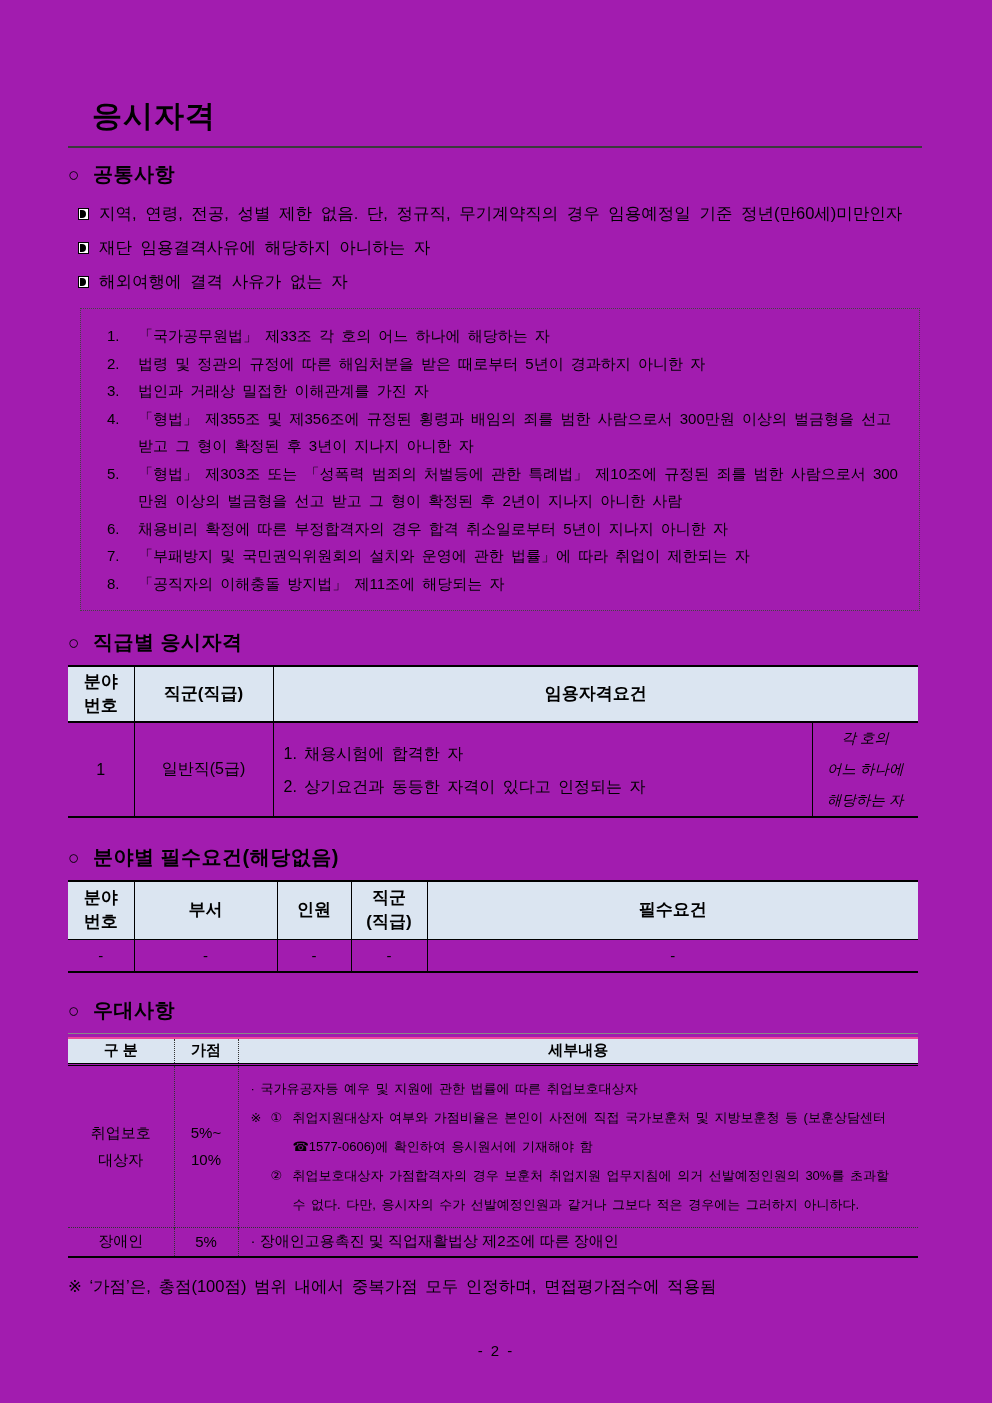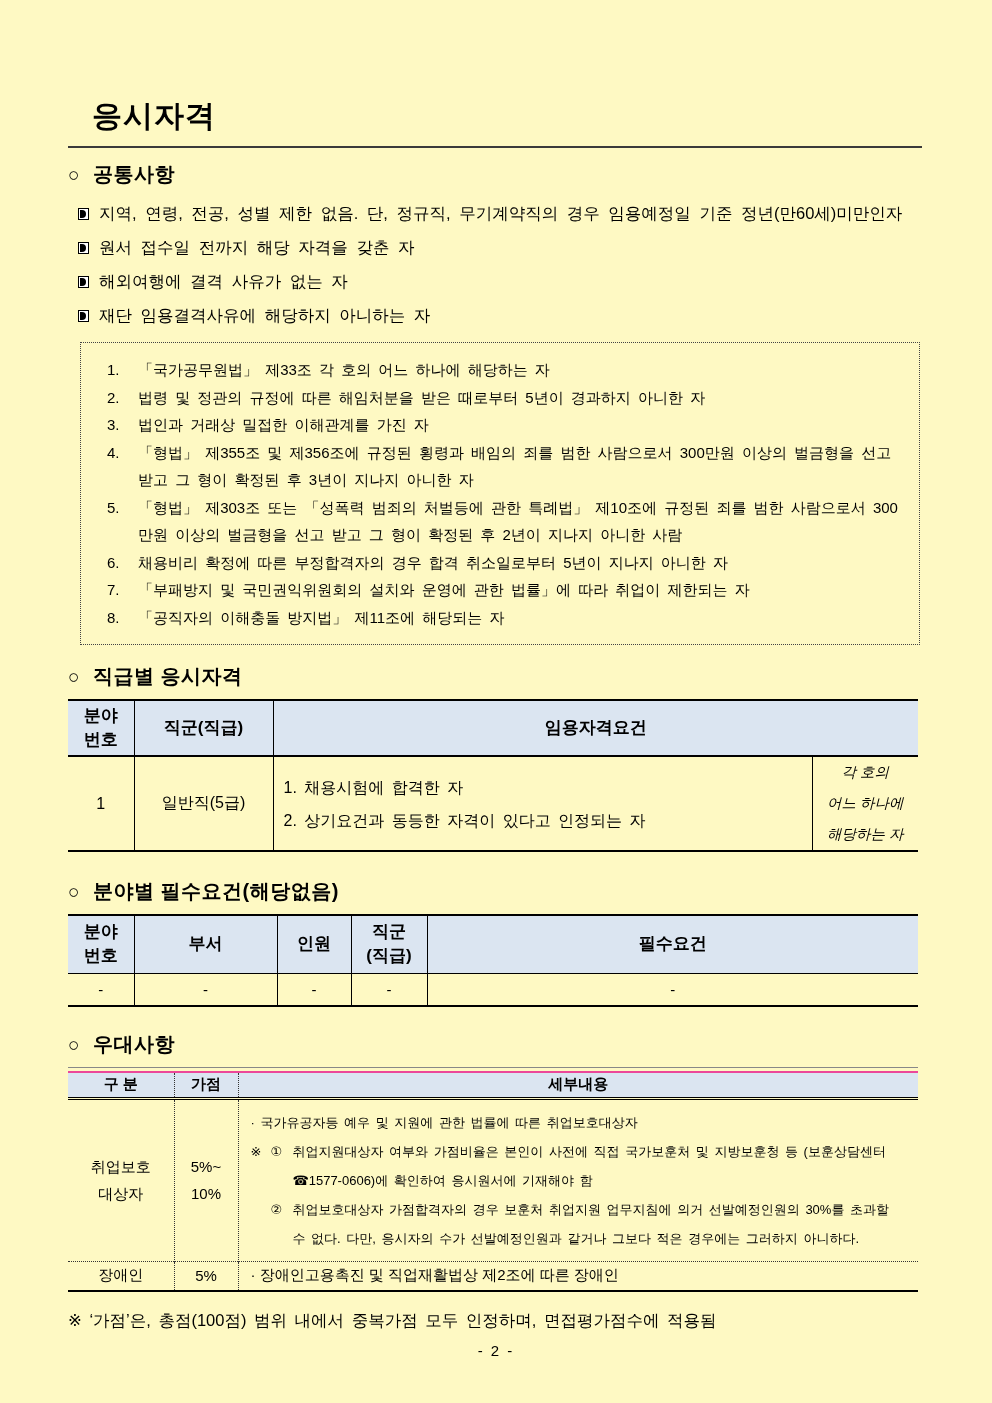--- a/index.html
+++ b/index.html
@@ -1,19 +1,19 @@
 <!DOCTYPE html>
 <html><head>
 <meta charset="utf-8">
 <style>
   * { margin:0; padding:0; box-sizing:border-box; }
   html,body { background:#fff; }
   body { font-family:"Liberation Sans","DejaVu Sans",sans-serif; color:#000; }
   .page{
-    position:relative; width:992px; height:1403px; background:#fef9c3;
+    position:relative; width:992px; height:1403px; background:#a21caf;
     padding:96px 70px 0 68px; overflow:hidden;
   }
   .preline{ white-space:pre-line; }
 
   
   .doc-title{ font-size:30px; font-weight:bold; letter-spacing:1px; margin-left:24px; }
   .title-rule{ border:none; border-top:2px solid #3a3a3a; margin-top:9px; }
 
   
   .sec-head{ display:flex; align-items:center; font-size:20px; font-weight:600; letter-spacing:0.5px; }
@@ -88,23 +88,22 @@
   <div class="doc-title">응시자격</div>
   <hr class="title-rule">
 
   <div class="sec-head h1">
     <span class="sec-circle">○</span>
     <span>공통사항</span>
   </div>
 
   <ul class="bullets">
     <li><span class="blt"></span><span>지역, 연령, 전공, 성별 제한 없음. 단, 정규직, 무기계약직의 경우 임용예정일 기준 정년(만60세)미만인자</span></li>
-    <li><span class="blt"></span><span>원서 접수일 전까지 해당 자격을 갖춘 자</span></li>
+    <li><span class="blt"></span><span>재단 임용결격사유에 해당하지 아니하는 자</span></li>
     <li><span class="blt"></span><span>해외여행에 결격 사유가 없는 자</span></li>
-    <li><span class="blt"></span><span>재단 임용결격사유에 해당하지 아니하는 자</span></li>
   </ul>
 
   <div class="dq-box">
     <div class="dq-item">
         <span class="dq-num">1.</span>
         <span class="dq-text">「국가공무원법」 제33조 각 호의 어느 하나에 해당하는 자</span>
       </div>
     <div class="dq-item">
         <span class="dq-num">2.</span>
         <span class="dq-text">법령 및 정관의 규정에 따른 해임처분을 받은 때로부터 5년이 경과하지 아니한 자</span>

